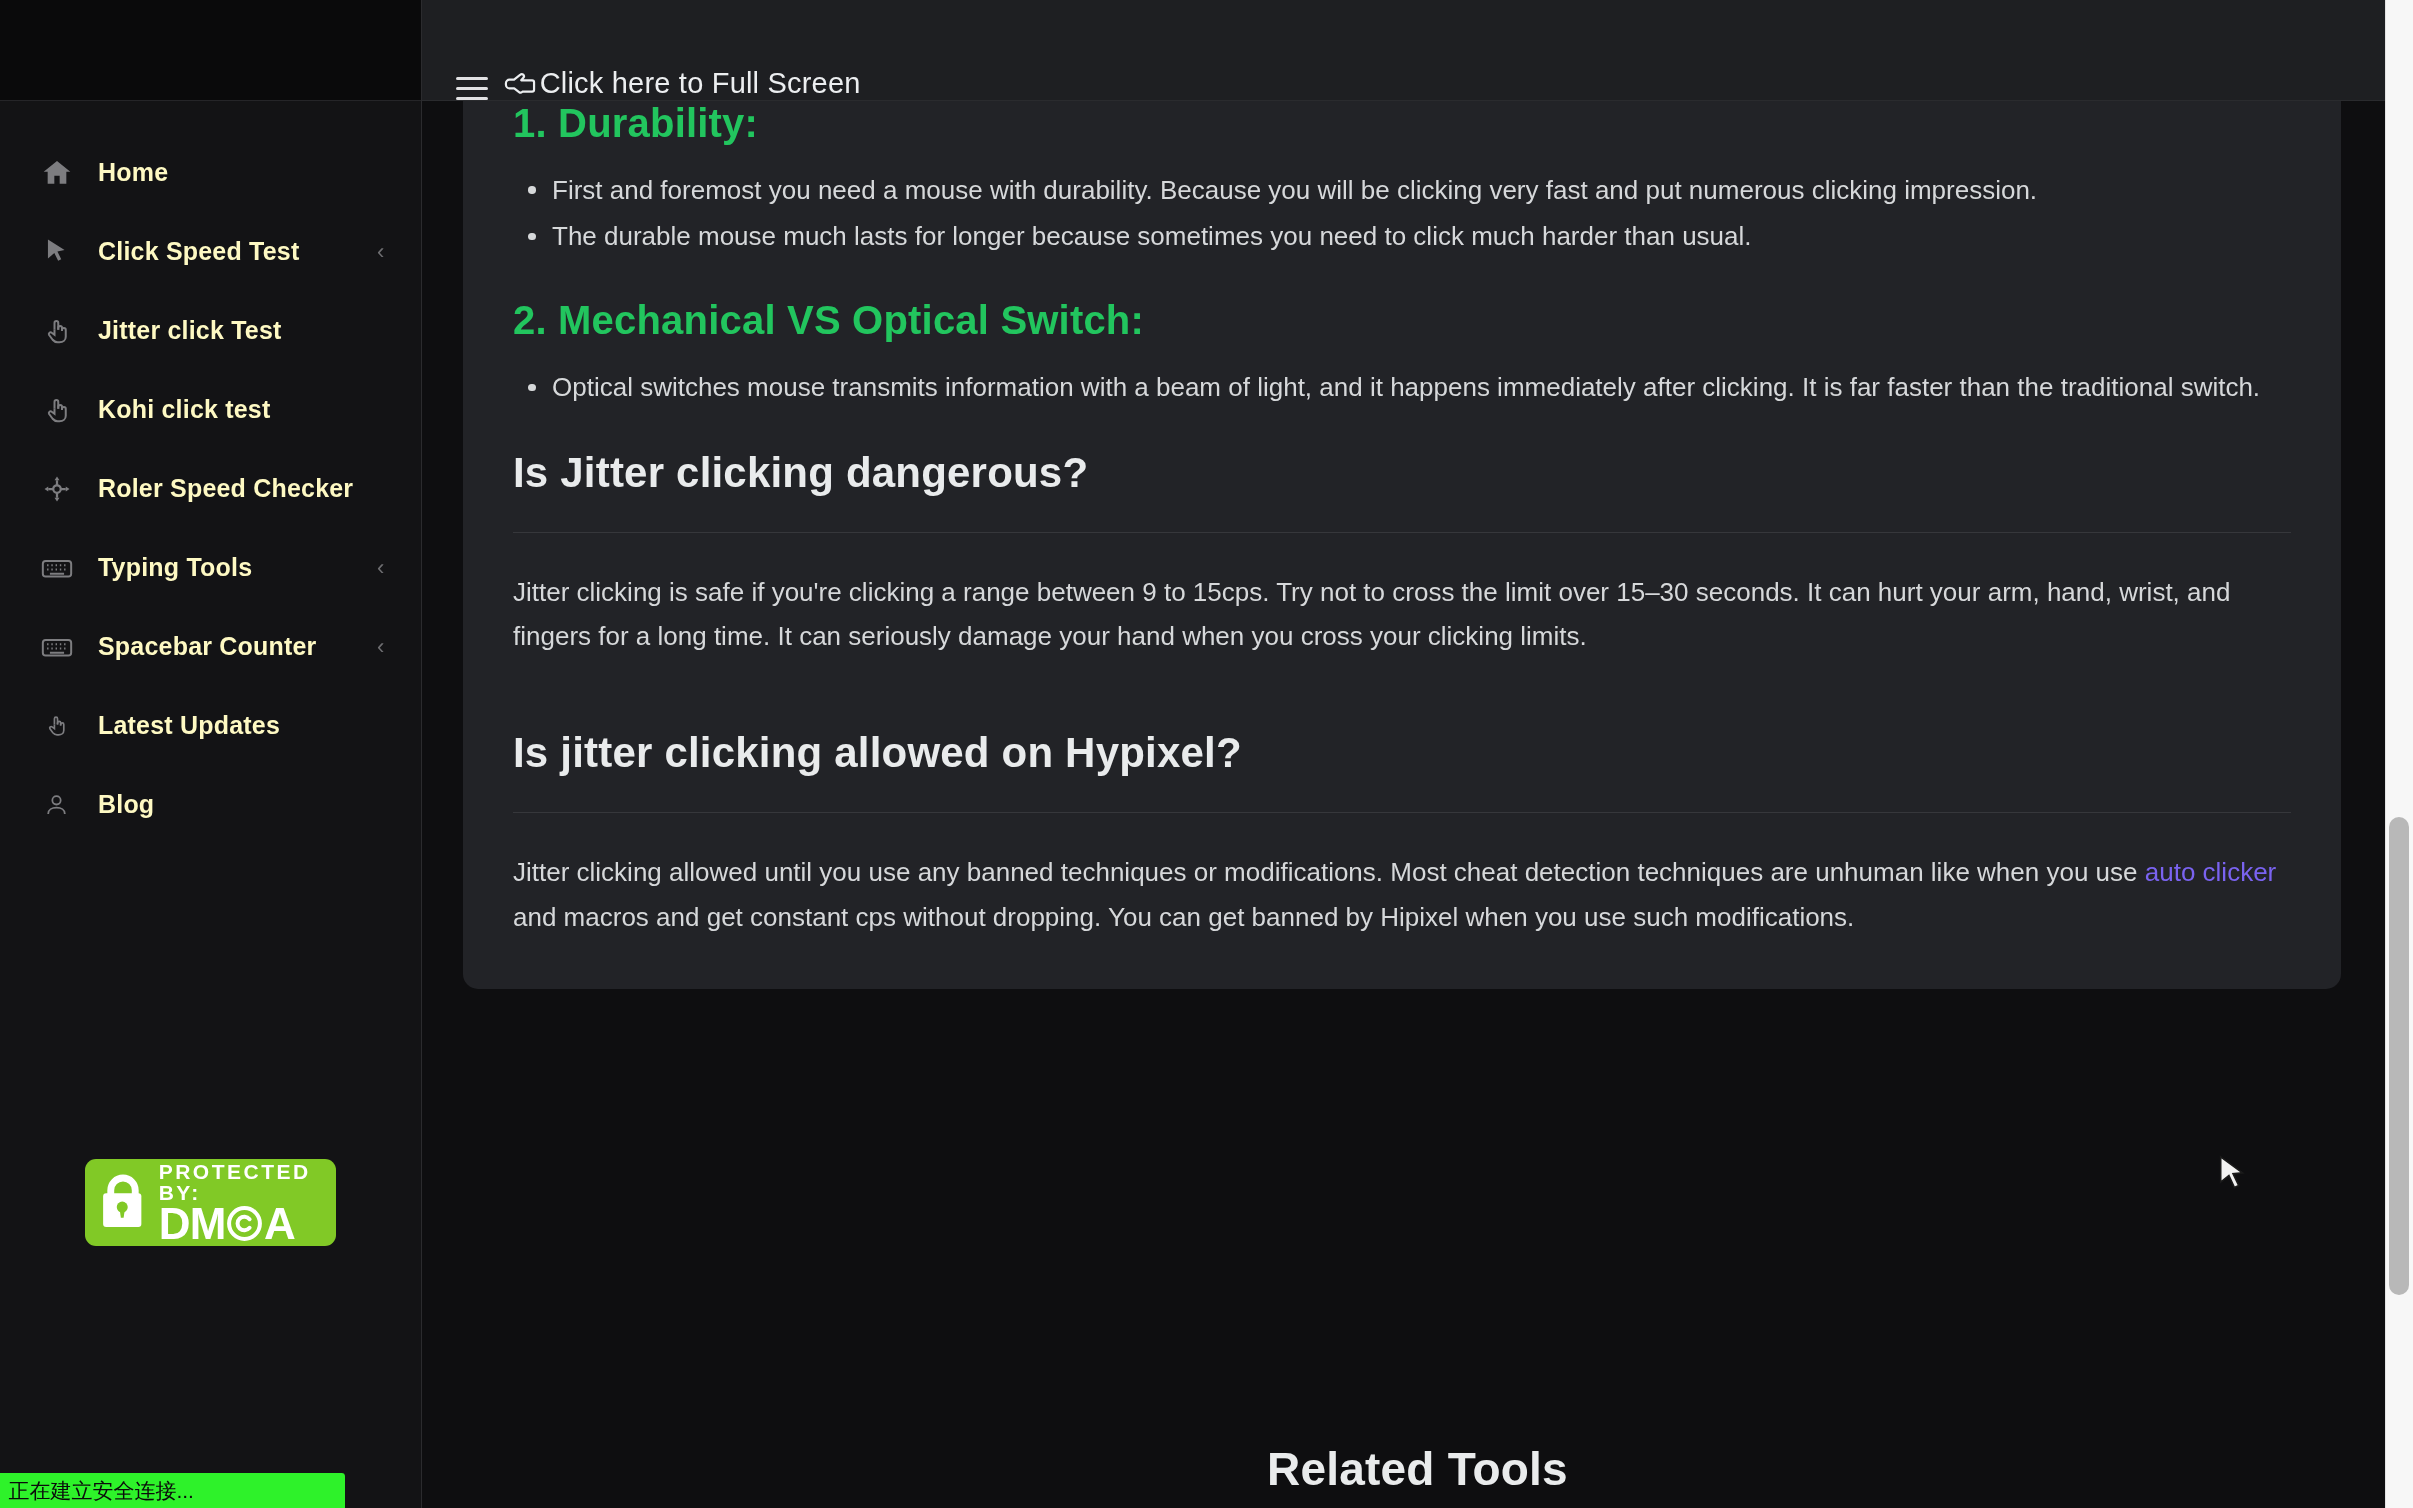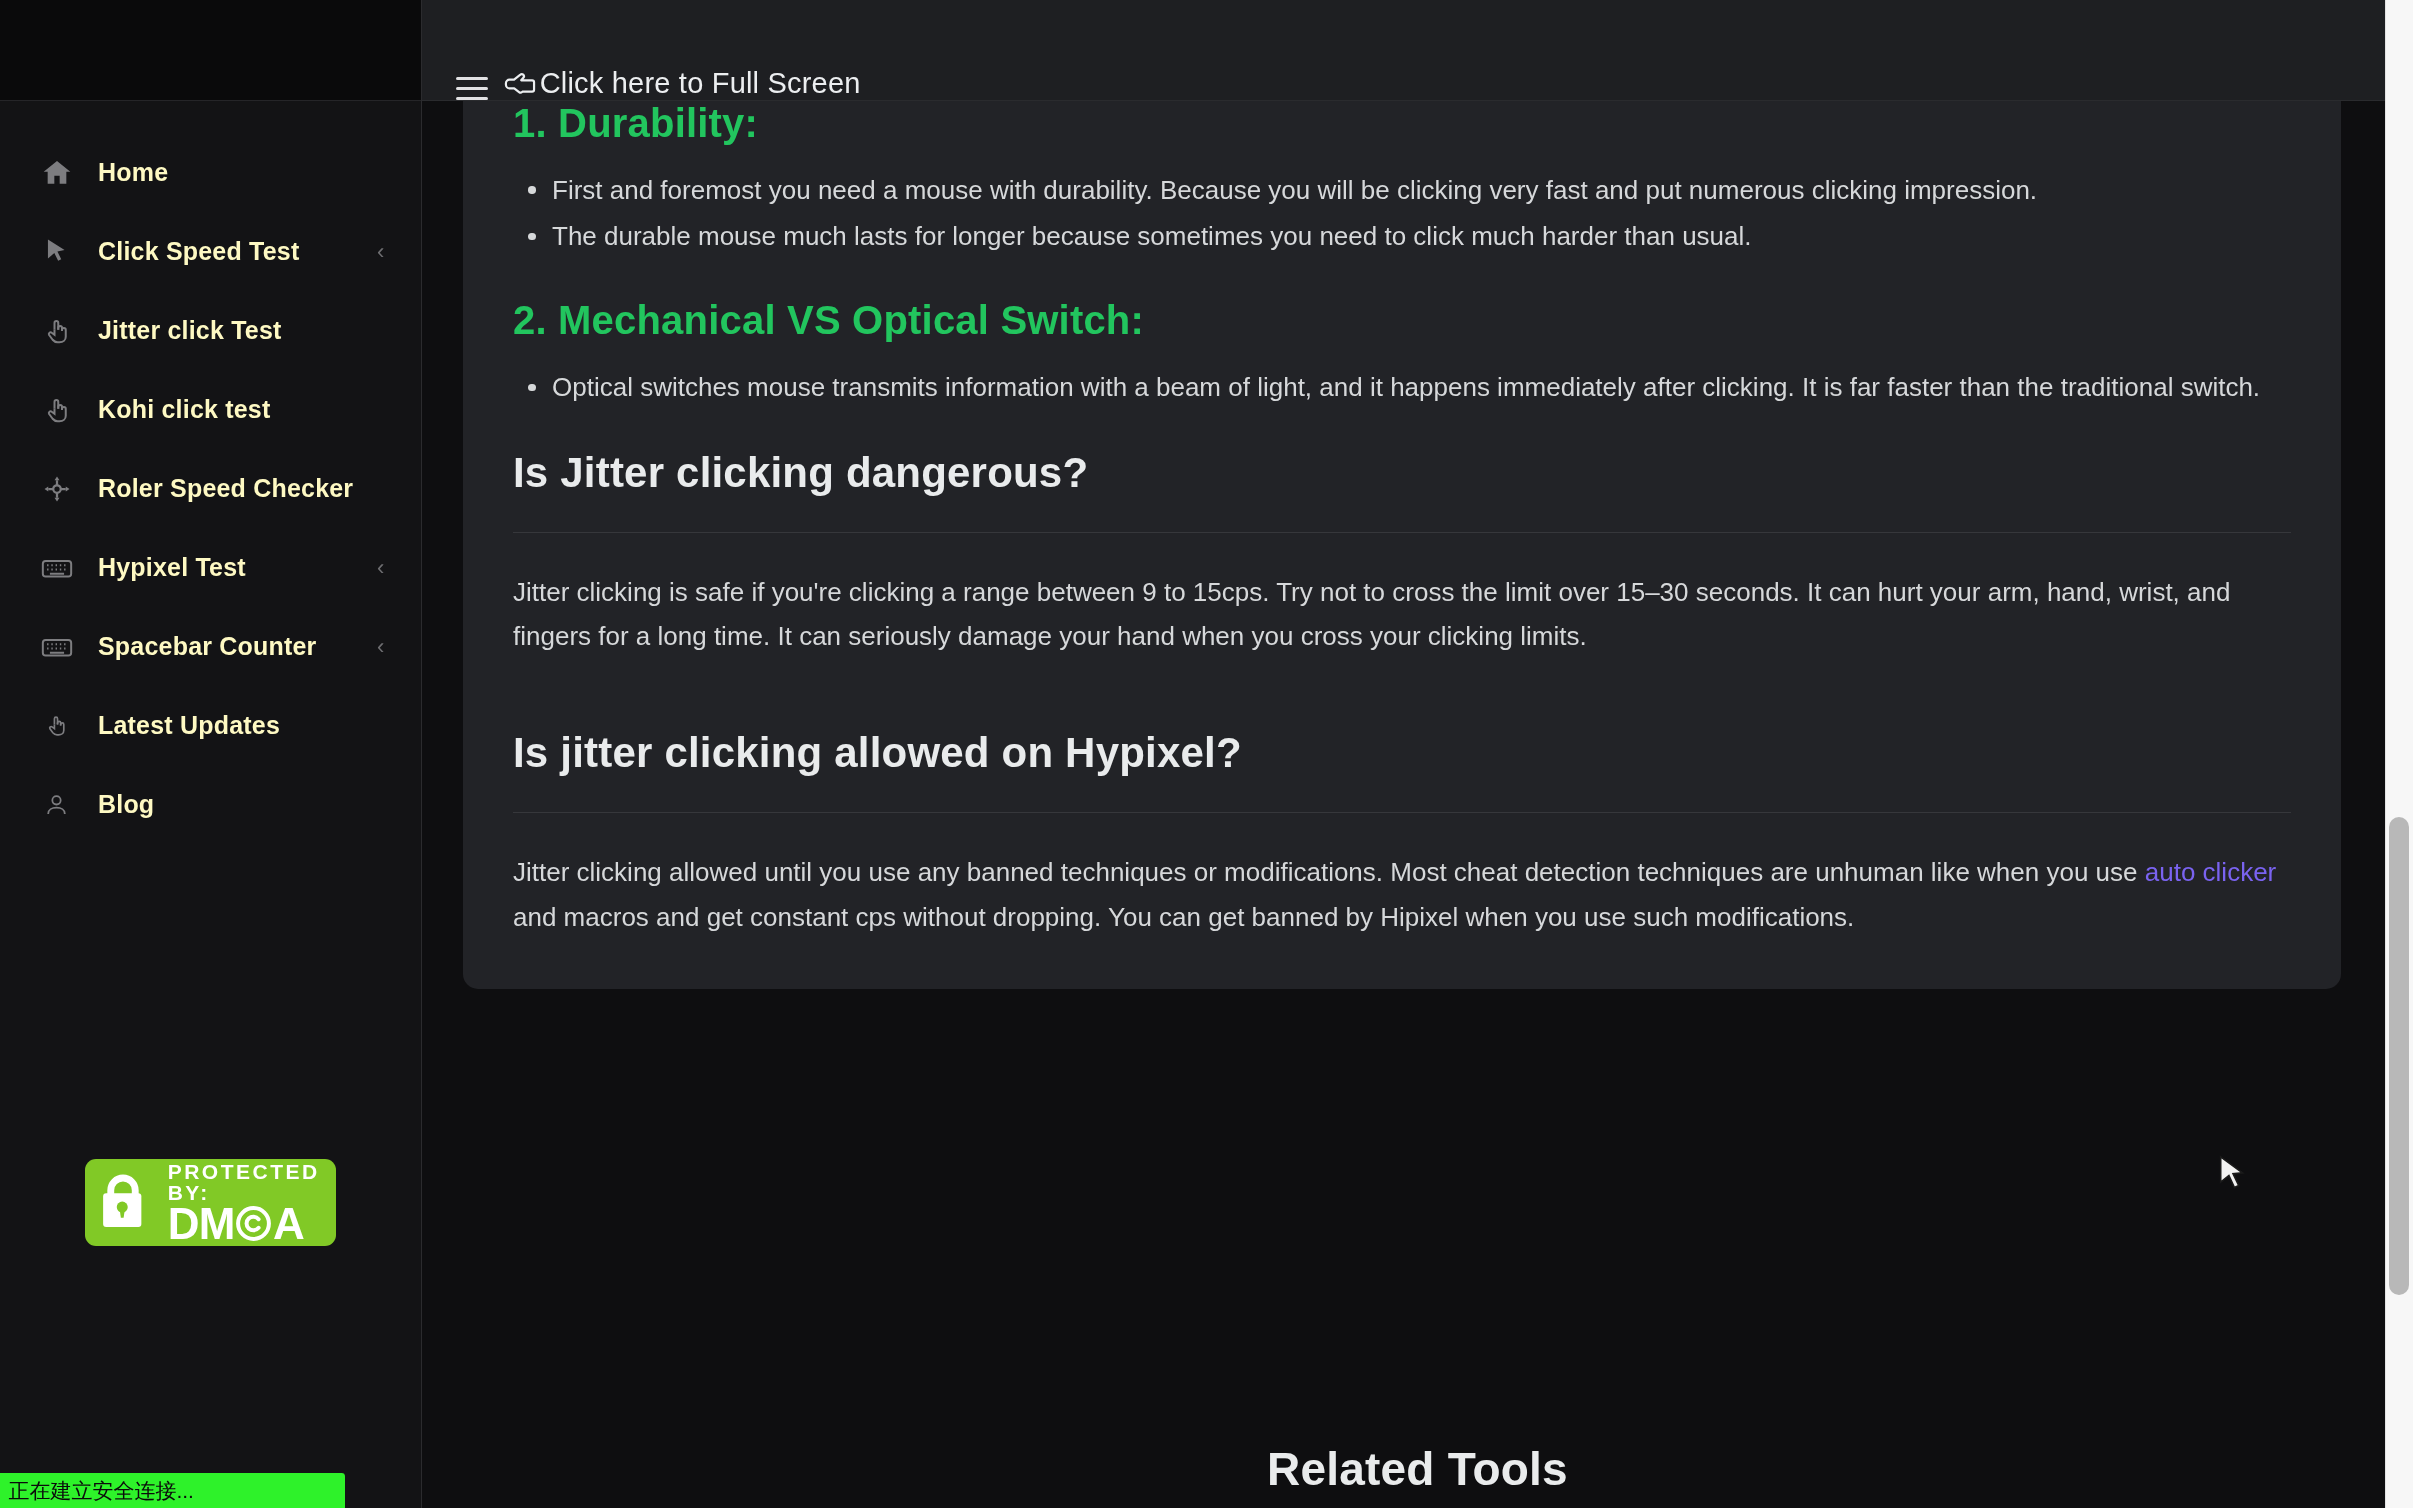--- a/index.html
+++ b/index.html
@@ -77,21 +77,21 @@
   
   .dmca {
     position: absolute; left: 85px; top: 1159px;
     width: 251px; height: 87px;
     background: #81c926;
     border-radius: 11px;
     display: flex; align-items: center;
     overflow: hidden;
   }
   .dmca-lock { margin-left: 11.7px; }
-  .dmca-right { margin-left: 19px; }
+  .dmca-right { margin-left: 10px; }
   .dmca-top {
     font-size: 21px; font-weight: bold; color: #ffffff;
     letter-spacing: 2.5px; line-height: 1;
     margin-bottom: 1.7px;
   }
   .dmca-bot {
     display: flex; align-items: center;
     font-size: 44px; font-weight: bold; color: #ffffff;
     line-height: .95; letter-spacing: -0.8px;
   }
@@ -273,21 +273,21 @@
         <span class="nav-label">Roler Speed Checker</span>
       </div>
 
       <div class="nav-item">
         <span class="nav-icon">
           <svg width="34" height="34" viewBox="0 0 24 24" fill="none" stroke="currentColor" stroke-width="1.4">
               <rect x="2" y="7" width="20" height="11" rx="2"></rect>
               <path d="M5 10h1M8 10h1M11 10h1M14 10h1M17 10h1M5 13h1M8 13h1M11 13h1M14 13h1M17 13h1M7 16h10"></path>
             </svg>
         </span>
-        <span class="nav-label">Hypixel Test</span>
+        <span class="nav-label">Typing Tools</span>
         <span class="nav-caret">‹</span>
       </div>
 
       <div class="nav-item">
         <span class="nav-icon">
           <svg width="34" height="34" viewBox="0 0 24 24" fill="none" stroke="currentColor" stroke-width="1.4">
               <rect x="2" y="7" width="20" height="11" rx="2"></rect>
               <path d="M5 10h1M8 10h1M11 10h1M14 10h1M17 10h1M5 13h1M8 13h1M11 13h1M14 13h1M17 13h1M7 16h10"></path>
             </svg>
         </span>

